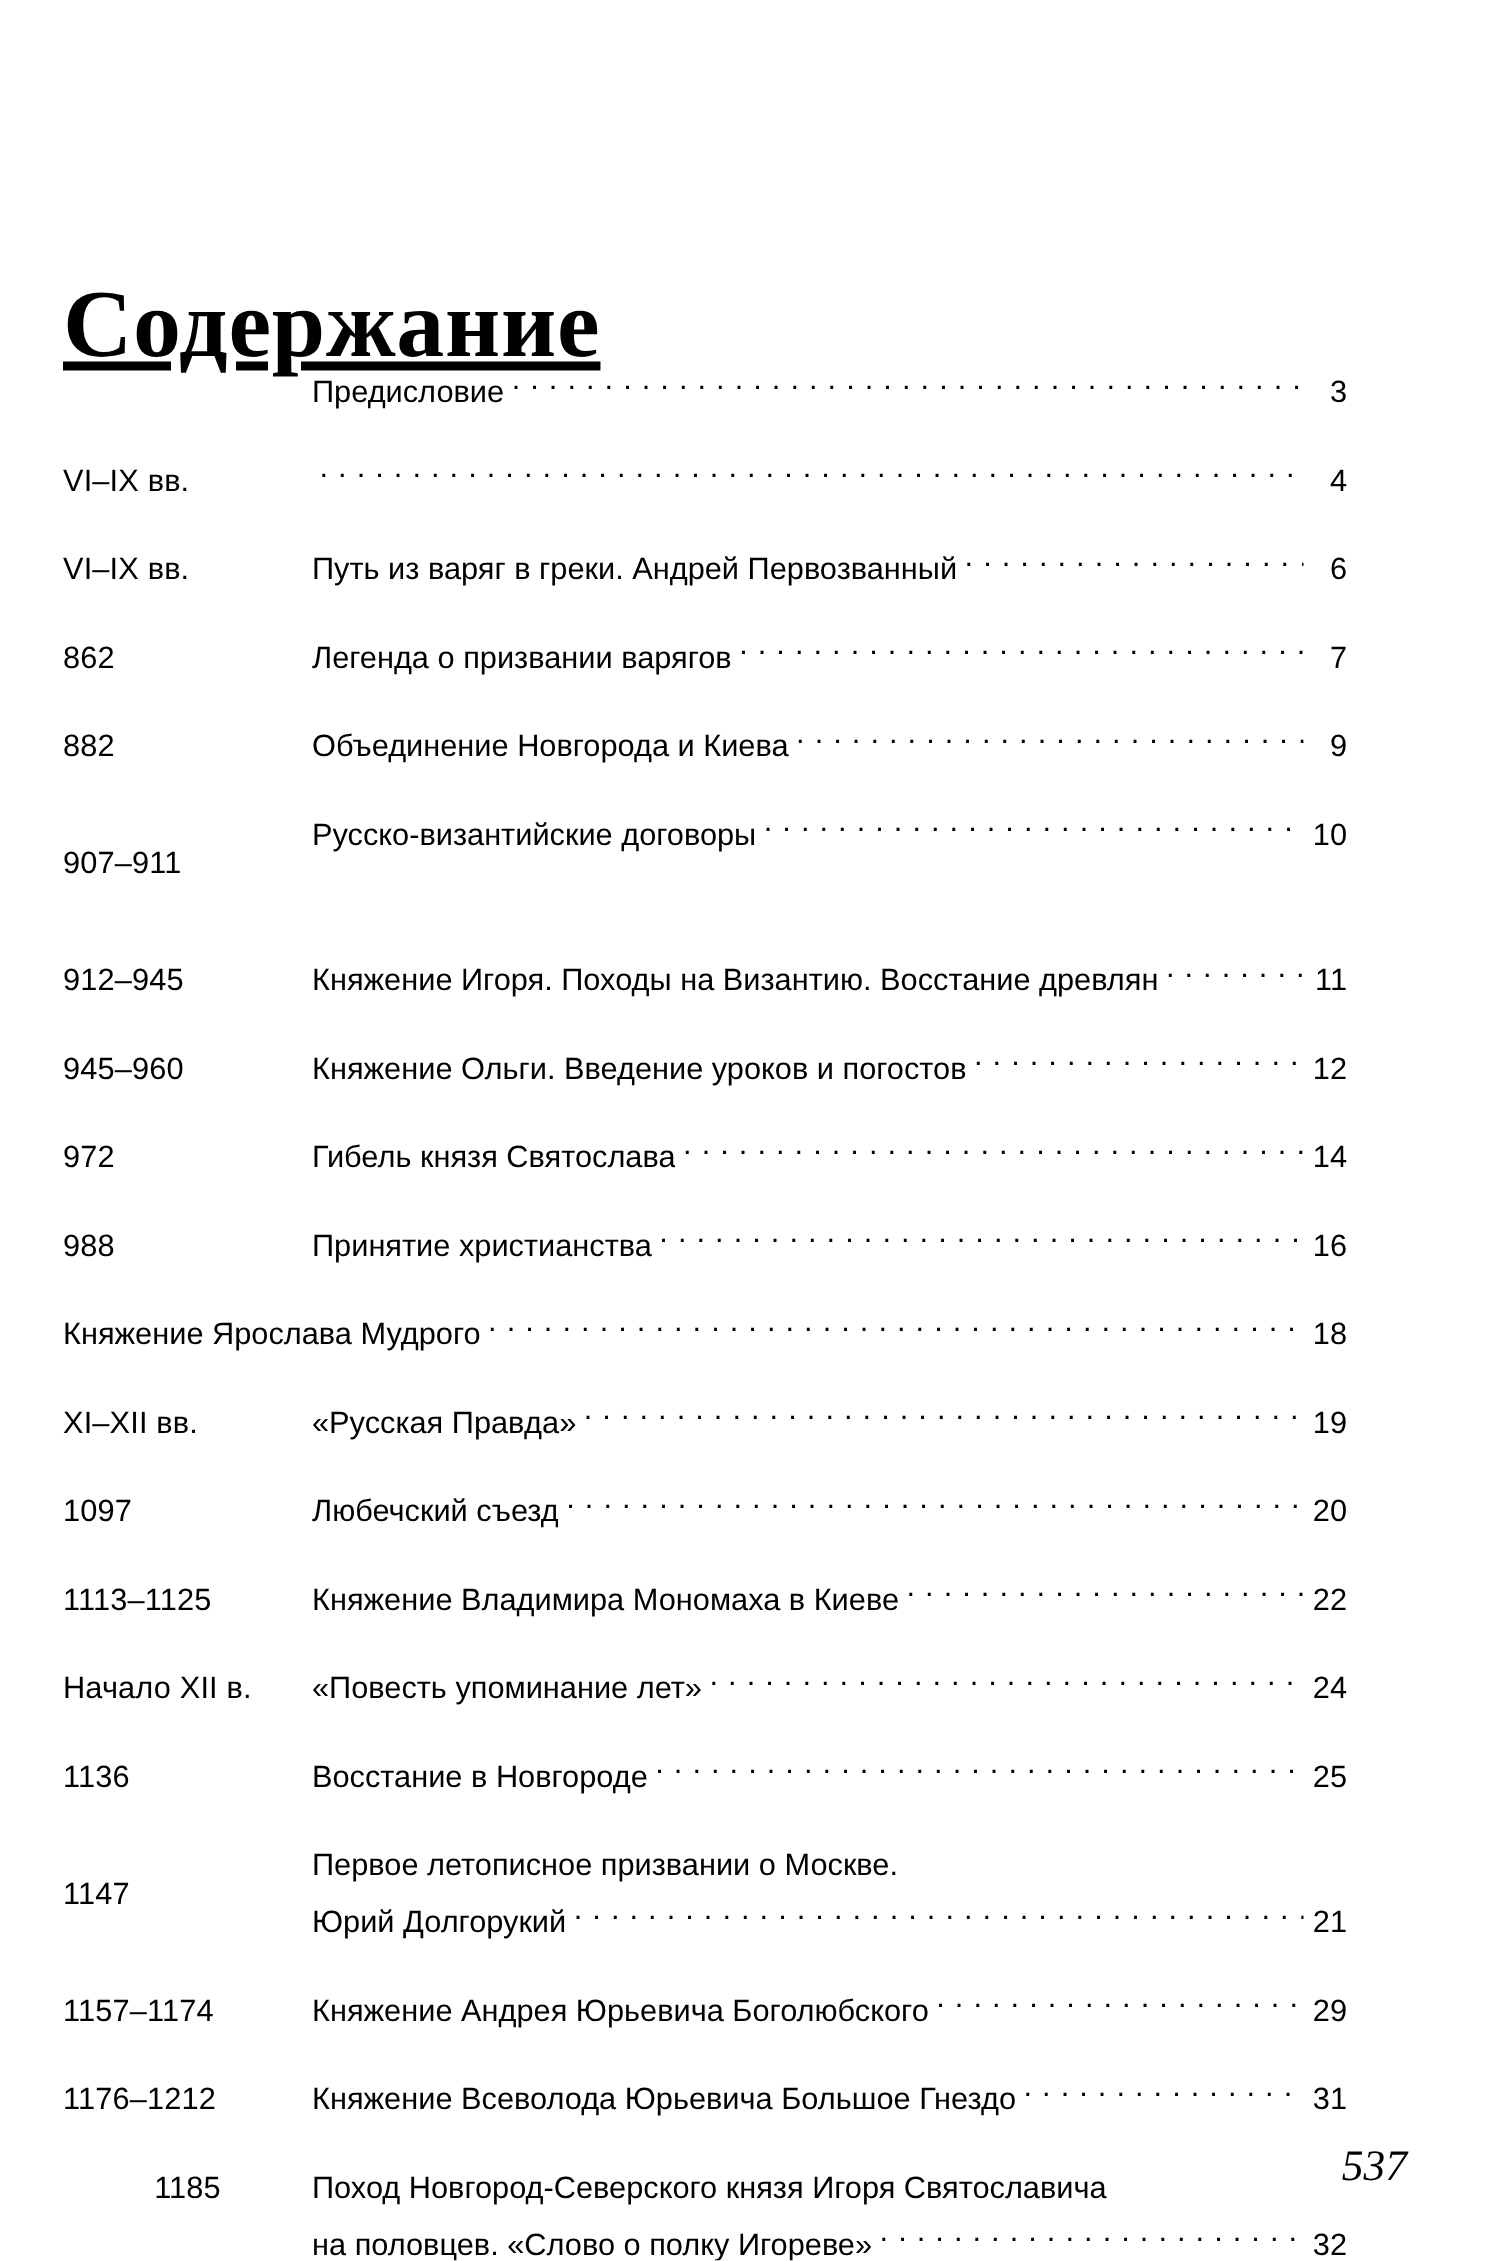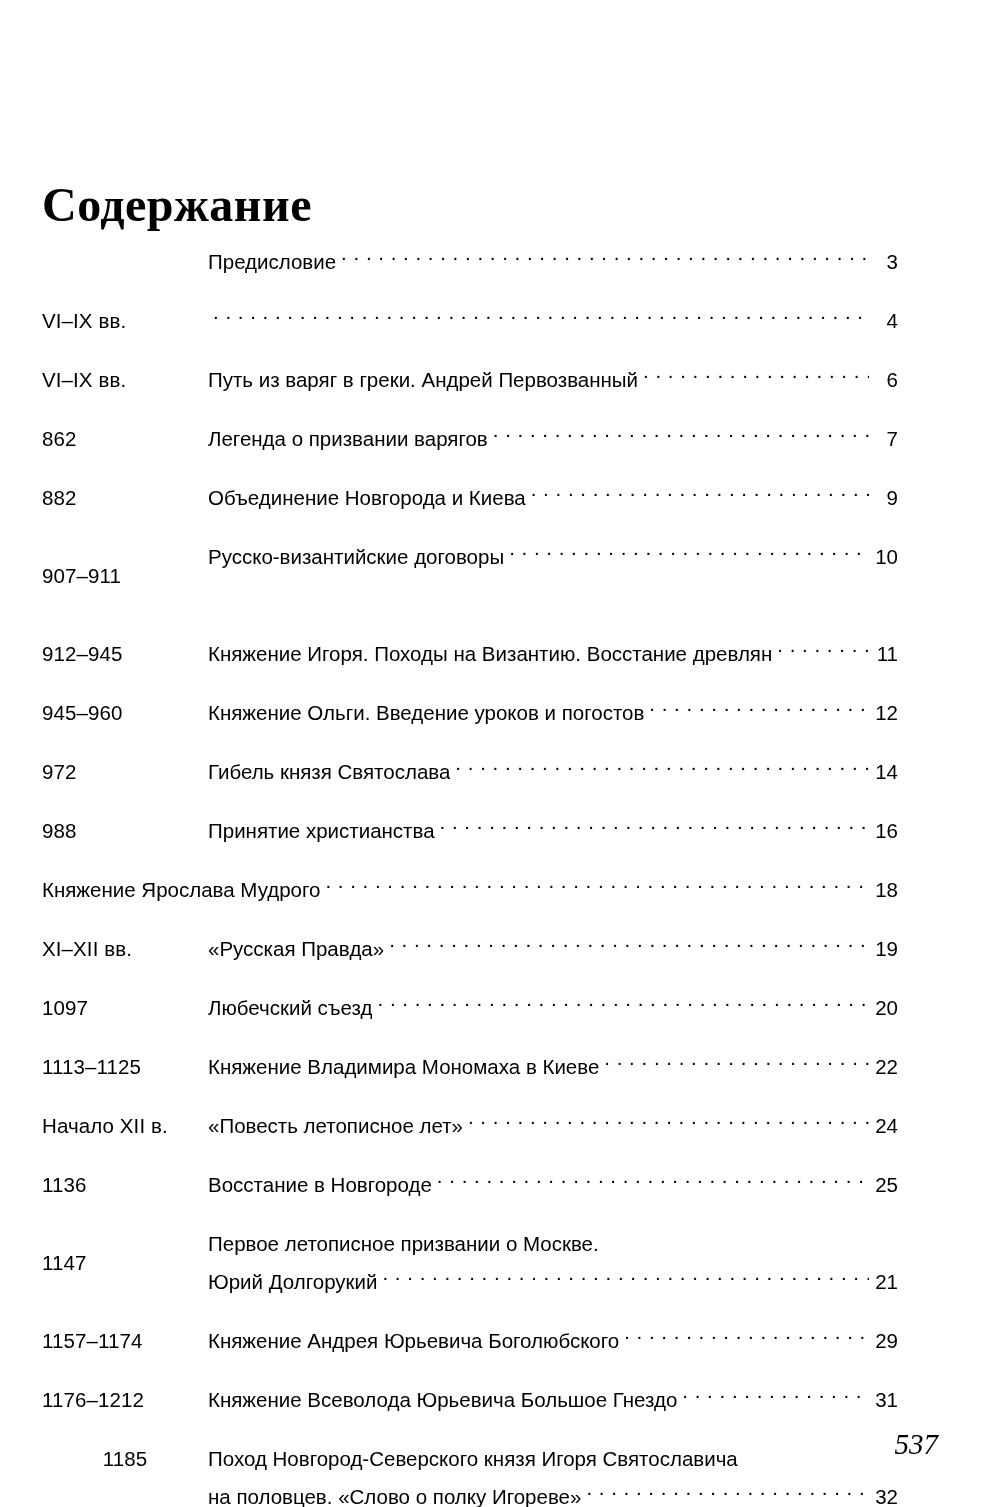--- a/index.html
+++ b/index.html
@@ -19,24 +19,25 @@
     box-sizing: border-box;
   }
 
   
   .toc-title {
     position: absolute;
     left: 42px;
     top: 138px;
     font-family: "Liberation Serif", "DejaVu Serif", serif;
     font-weight: bold;
-    font-size: 48px;
+    font-size: 64px;
     line-height: 70px;
     letter-spacing: 0.5px;
     white-space: nowrap;
+    text-decoration: underline;
   }
 
   
   .toc-list {
     position: absolute;
     left: 42px;
     top: 243px;
     width: 856px;
   }
 
@@ -265,21 +266,21 @@
             <span class="entry-text">Княжение Владимира Мономаха в Киеве</span>
             <span class="leader"></span>
             <span class="entry-page">22</span>
           </div>
         </div>
       </div>
       <div class="toc-entry">
         <div class="entry-date">Начало XII в.</div>
         <div class="entry-body">
           <div class="entry-line">
-            <span class="entry-text">«Повесть летописное лет»</span>
+            <span class="entry-text">«Повесть упоминание лет»</span>
             <span class="leader"></span>
             <span class="entry-page">24</span>
           </div>
         </div>
       </div>
       <div class="toc-entry">
         <div class="entry-date">1136</div>
         <div class="entry-body">
           <div class="entry-line">
             <span class="entry-text">Восстание в Новгороде</span>

